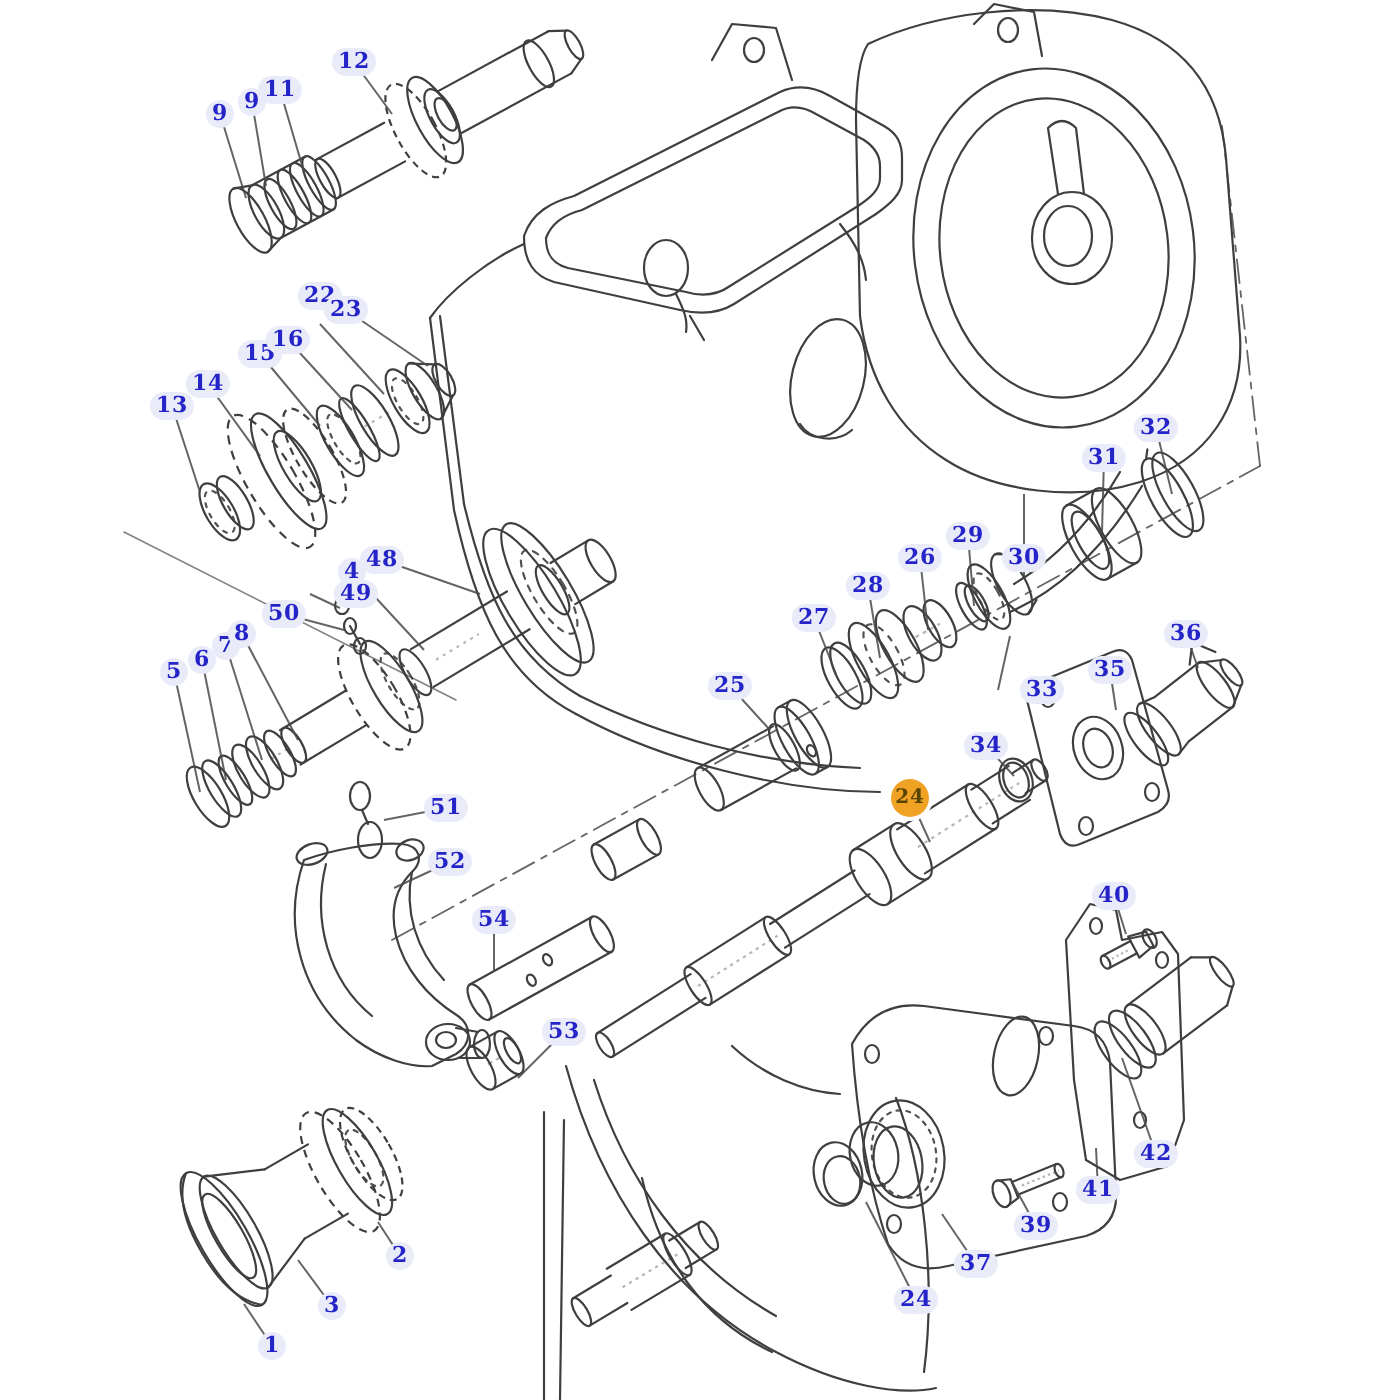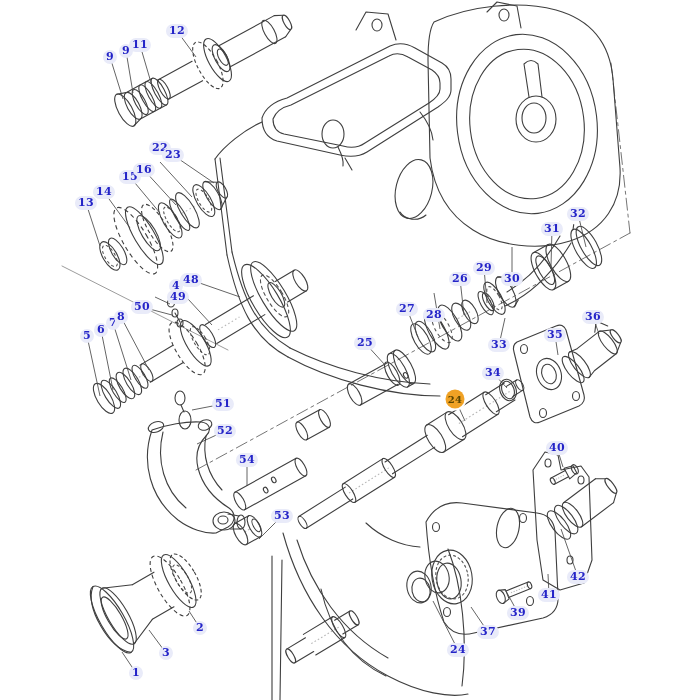--- a/index.html
+++ b/index.html
@@ -391,26 +391,26 @@
       <div class="callout" style="left: 86px; top: 203px;">13</div>
       <div class="callout" style="left: 104px; top: 192px;">14</div>
       <div class="callout" style="left: 130px; top: 177px;">15</div>
       <div class="callout" style="left: 144px; top: 170px;">16</div>
       <div class="callout" style="left: 160px; top: 148px;">22</div>
       <div class="callout" style="left: 173px; top: 155px;">23</div>
       <div class="callout hl" style="left: 455px; top: 399px;">24</div>
       <div class="callout" style="left: 365px; top: 343px;">25</div>
       <div class="callout" style="left: 460px; top: 279px;">26</div>
       <div class="callout" style="left: 407px; top: 309px;">27</div>
-      <div class="callout" style="left: 434px; top: 293px; margin-top: 22px;">28</div>
+      <div class="callout" style="left: 434px; top: 293px;">28</div>
       <div class="callout" style="left: 484px; top: 268px;">29</div>
       <div class="callout" style="left: 512px; top: 247px; margin-top: 32px;">30</div>
       <div class="callout" style="left: 552px; top: 229px;">31</div>
       <div class="callout" style="left: 578px; top: 214px;">32</div>
-      <div class="callout" style="left: 499px; top: 345px;">33</div>
+      <div class="callout" style="left: 521px; top: 345px;">33</div>
       <div class="callout" style="left: 493px; top: 373px;">34</div>
       <div class="callout" style="left: 555px; top: 335px;">35</div>
       <div class="callout" style="left: 593px; top: 317px;">36</div>
       <div class="callout" style="left: 488px; top: 632px;">37</div>
       <div class="callout" style="left: 458px; top: 650px;">24</div>
       <div class="callout" style="left: 518px; top: 613px;">39</div>
       <div class="callout" style="left: 557px; top: 448px;">40</div>
       <div class="callout" style="left: 549px; top: 595px;">41</div>
       <div class="callout" style="left: 578px; top: 577px;">42</div>
       <div class="callout" style="left: 191px; top: 280px;">48</div>

